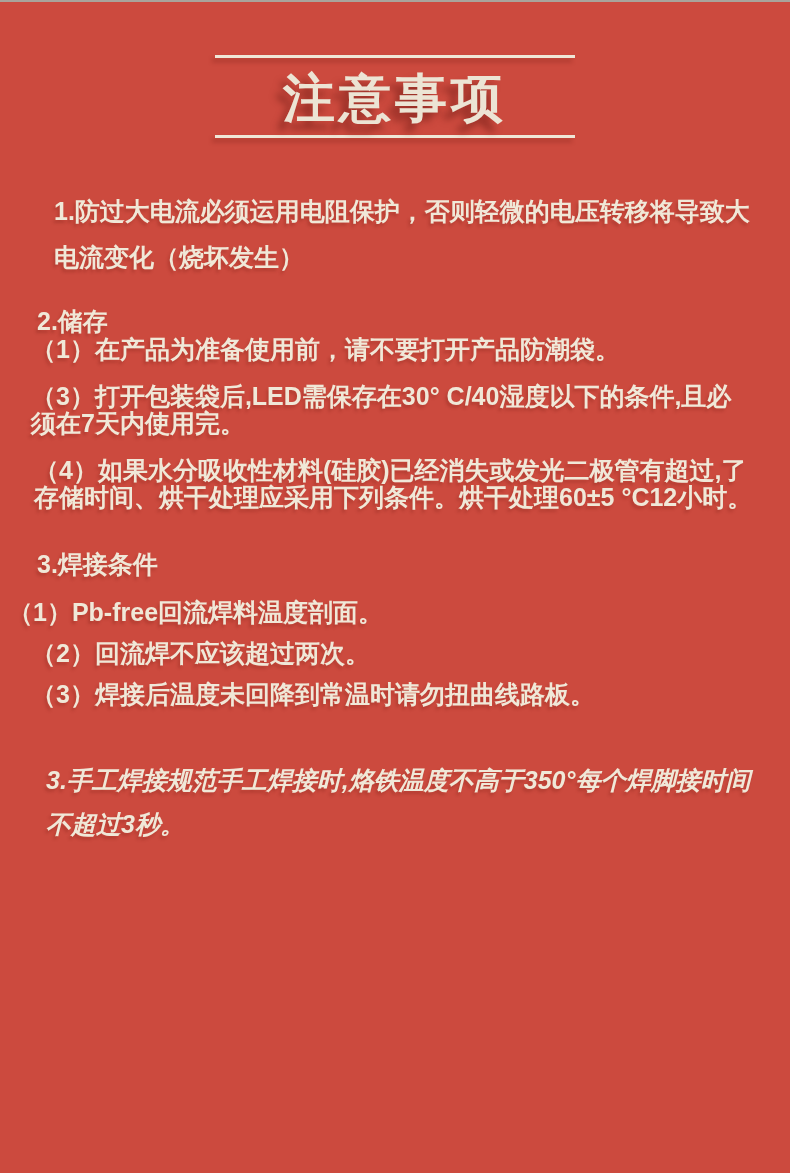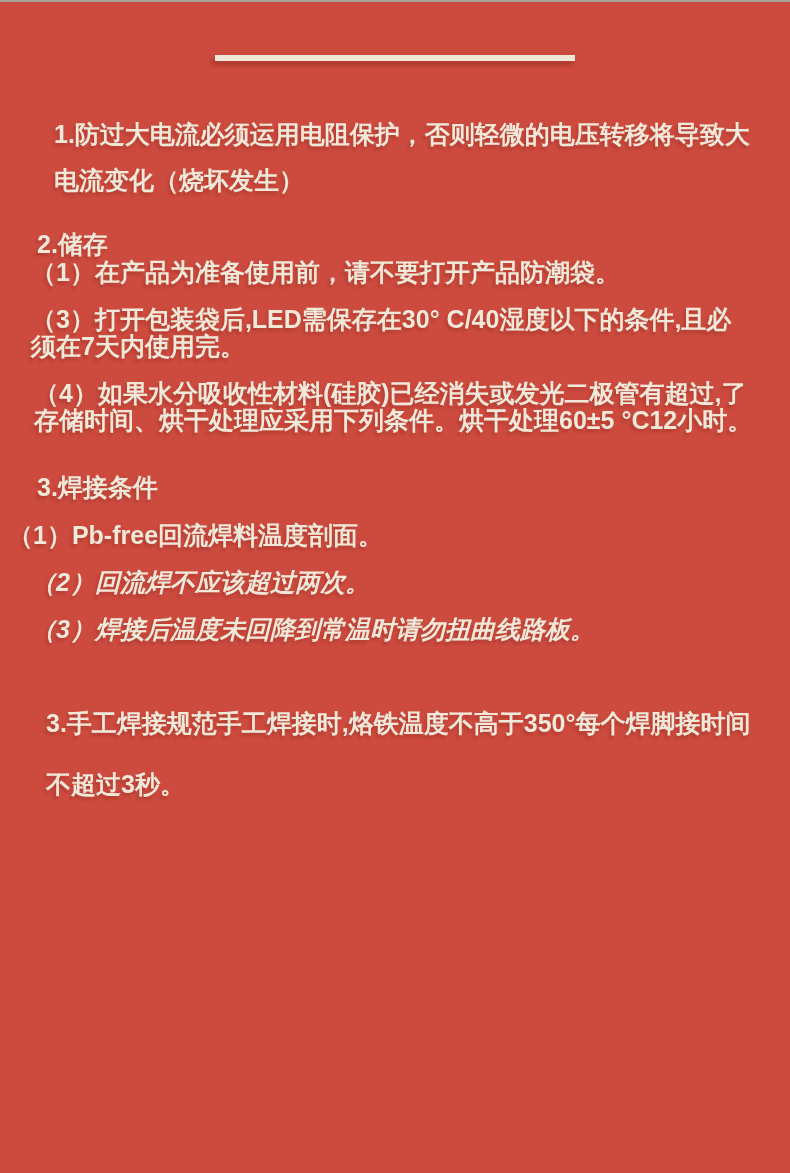--- a/index.html
+++ b/index.html
@@ -41,41 +41,42 @@
   }
   .para, .heading, .item {
     margin: 0;
     white-space: pre-line;
     font-size: 25px;
     text-shadow: -2px 3px 3px rgba(125, 32, 24, 0.30);
   }
   .loose   { line-height: 46px; padding-left: 54px; }
   .heading { line-height: 30px; padding-left: 37px; }
   .item    { line-height: 27px; padding-left: 31px; }
-  .plast   { line-height: 61px; padding-left: 46px; }
+  .plast   { line-height: 44px; padding-left: 46px; font-style: italic; }
 
   .mt-p1   { margin-top: 50px; }
   .mt-h2   { margin-top: 26px; }
   .mt-i21  { }
   .mt-i22  { margin-top: 25px; }
   .mt-i23  { margin-top: 20px; }
   .mt-i24  { margin-top: 20px; padding-left: 34px; }
   .mt-h3   { margin-top: 38px; }
   .mt-i31  { margin-top: 20px; padding-left: 8px; }
-  .mt-i3x  { margin-top: 20px; font-style: italic; }
+  .mt-i3x  { margin-top: 14px; }
   .mt-last { margin-top: 50px; }
 </style>
 </head>
 <body>
 
 <div class="page">
   <div class="top-strip"></div>
 
   <div class="title-wrap">
     <div class="rule"></div>
+    <h1 class="page-title">注意事项</h1>
     <div class="rule"></div>
   </div>
 
   <div class="content">
     <p class="para loose mt-p1">1.防过大电流必须运用电阻保护，否则轻微的电压转移将导致大
 电流变化（烧坏发生）</p>
     <p class="heading mt-h2">2.储存</p>
     <p class="item mt-i21">（1）在产品为准备使用前，请不要打开产品防潮袋。</p>
     <p class="item mt-i23">（3）打开包装袋后,LED需保存在30° C/40湿度以下的条件,且必
 须在7天内使用完。</p>

